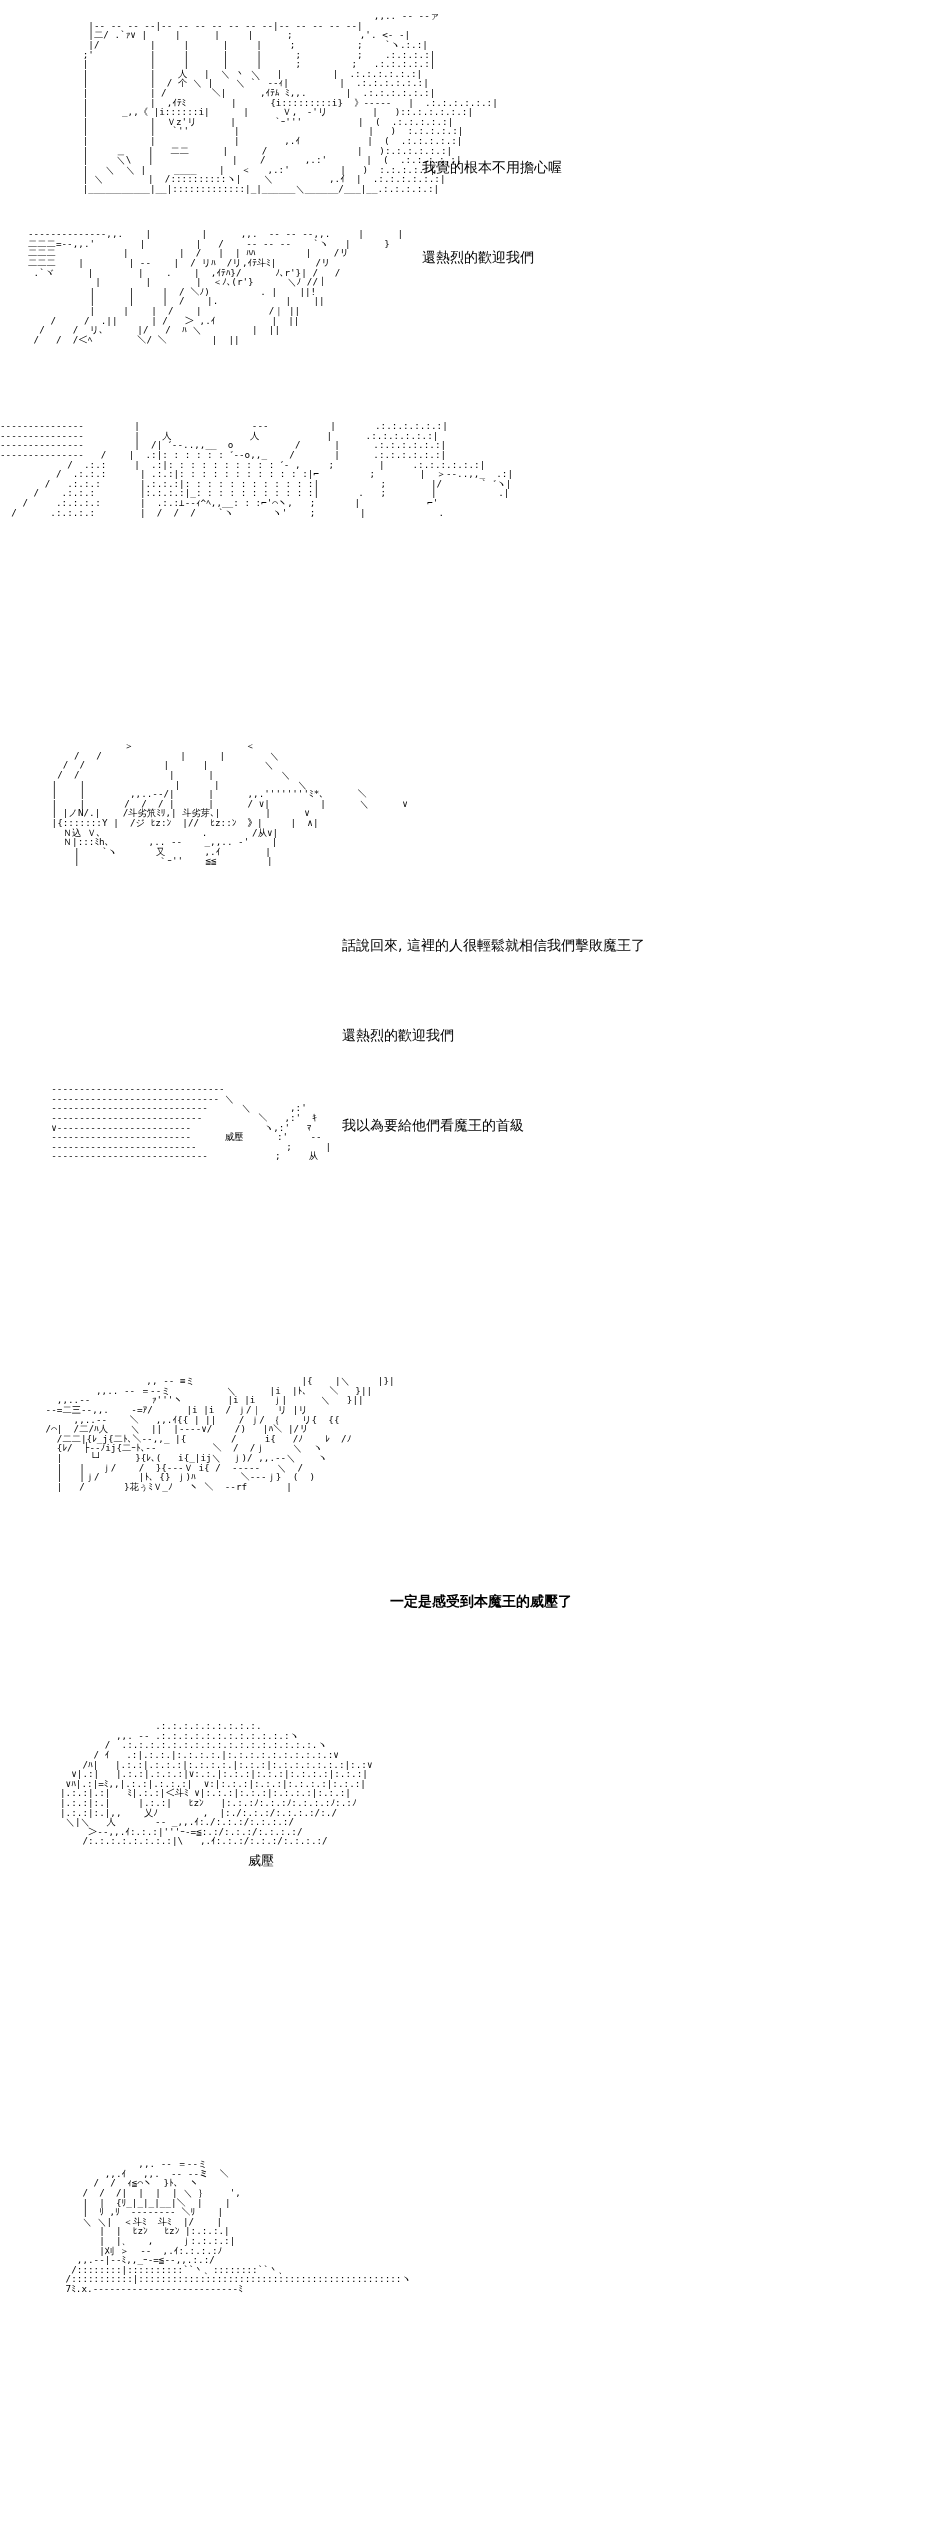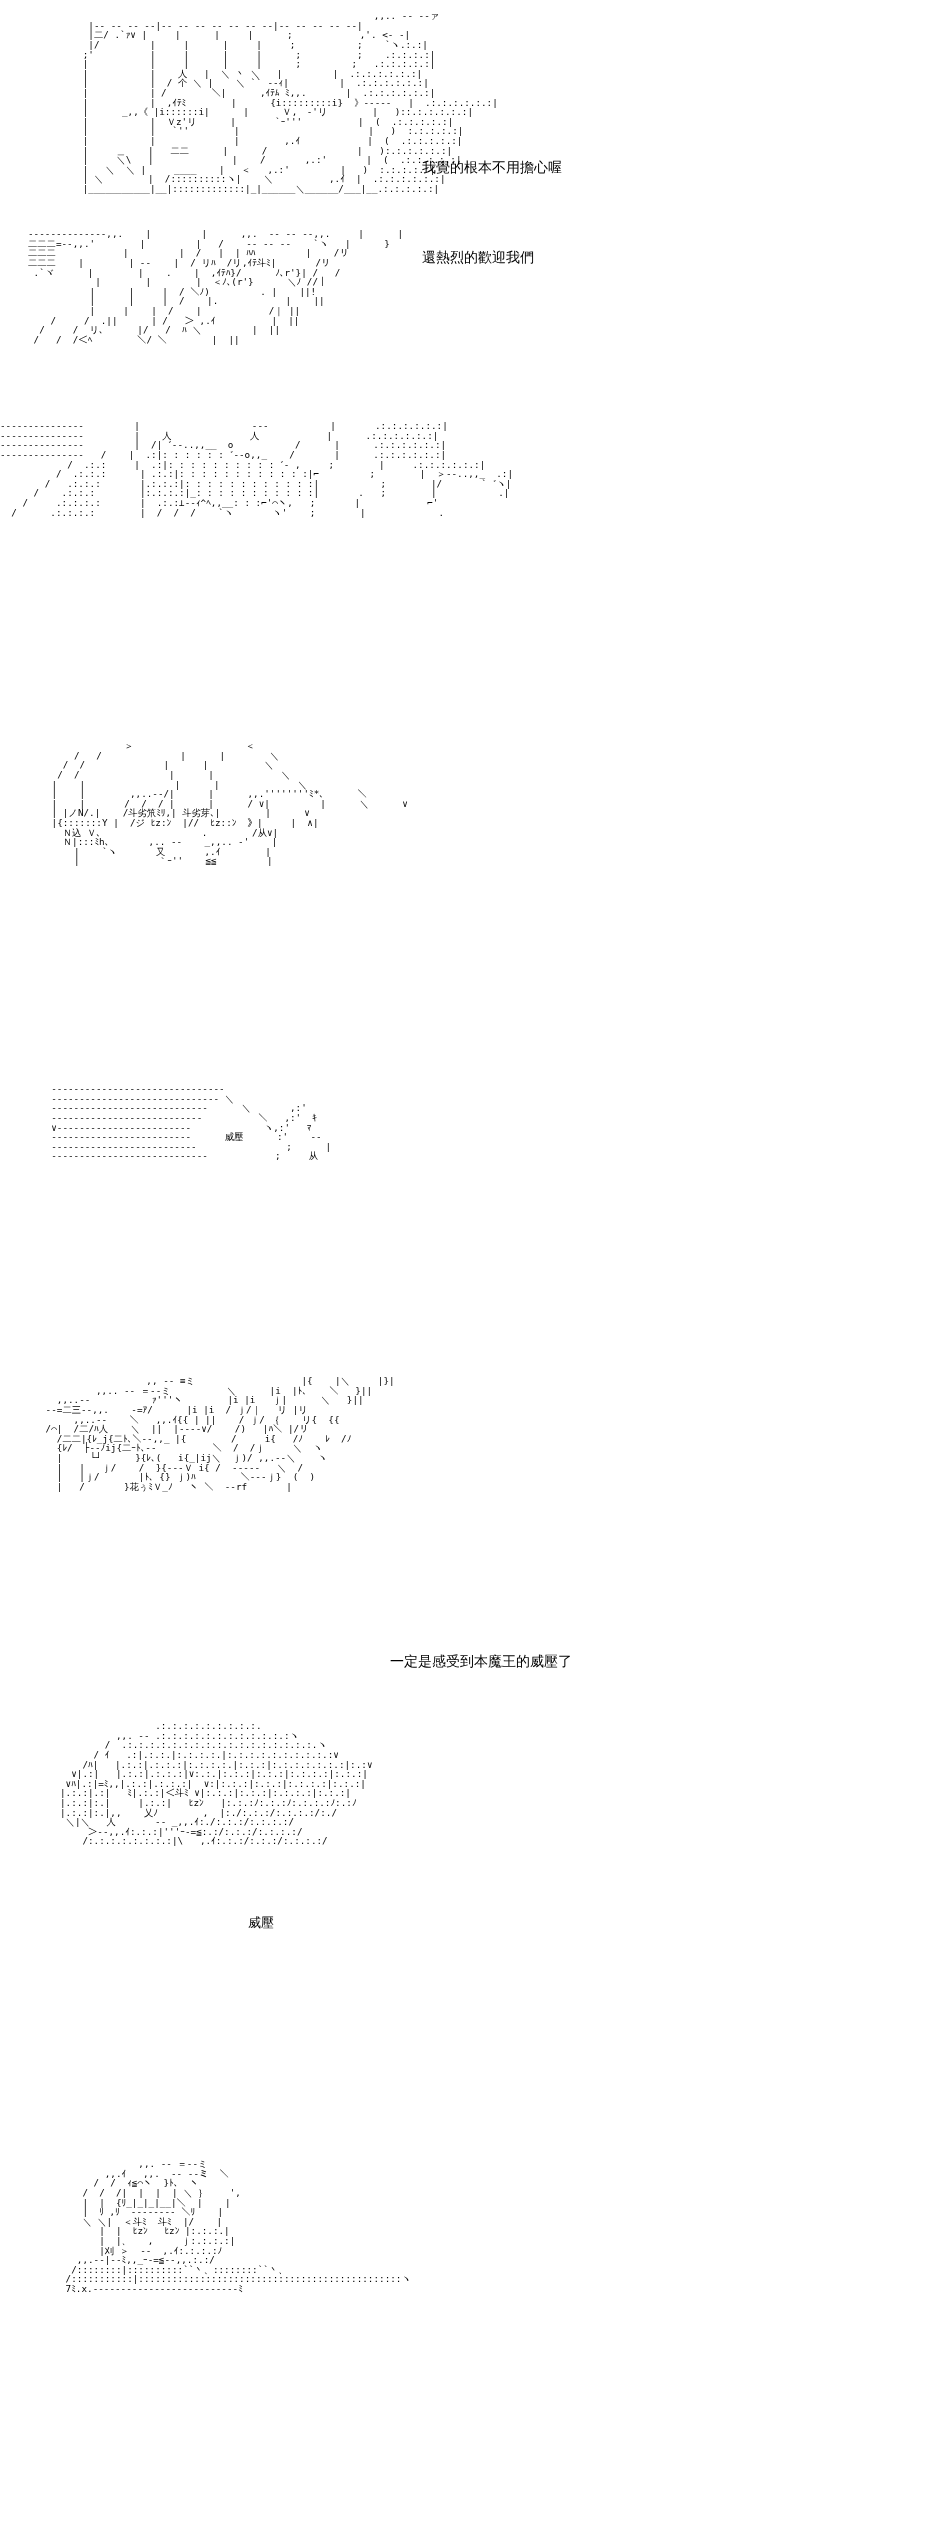--- a/index.html
+++ b/index.html
@@ -73,23 +73,23 @@
 
   #art-1 { left: 10px;  top: 2px; }
   #art-2 { left: 0px;   top: 2px; }
   #art-3 { left: 28px;  top: 2px; }
   #art-4 { left: 18px;  top: 2px; }
   #art-5 { left: 40px;  top: 2px; }
   #art-6 { left: 60px;  top: 2px; }
 
   #dlg-1 { left: 422px; top: 92px; }
   #dlg-2 { left: 342px; top: 460px; }
-  #dlg-3 { left: 390px; top: 856px; }
-
-  #lbl-iatsu { left: 248px; top: 1184px; }
+  #dlg-3 { left: 390px; top: 796px; font-weight: bold; }
+
+  #lbl-iatsu { left: 248px; top: 1122px; }
 </style>
 </head>
 <body>
 
 <div class="page">
 
   <div class="panel" id="panel-1">
     <pre class="aa-art" id="art-1">                                                                 ,,.. -- ‐‐ァ                                      
               |‐‐ ‐‐ ‐‐ ‐‐|‐‐ ‐‐ ‐‐ ‐‐ ‐‐ ‐‐ ‐‐|‐‐ ‐‐ ‐‐ ‐‐ ‐‐|
               |二/ .`ｧ∨ |     |      |     |      ;            ,'. &lt;‐ ‐|
@@ -119,20 +119,25 @@
     <pre class="aa-art" id="art-2">‐‐‐‐‐‐‐‐‐‐‐‐‐‐‐         |                    ‐‐‐           |       .:.:.:.:.:.:|
 ‐‐‐‐‐‐‐‐‐‐‐‐‐‐‐         |    人              人            |      .:.:.:.:.:.:|
 ‐‐‐‐‐‐‐‐‐‐‐‐‐‐‐         |  /|゛‐-..,,__  o           /      |      .:.:.:.:.:.:|
 ‐‐‐‐‐‐‐‐‐‐‐‐‐‐‐   /    |  .:|: : : : : :゛‐-o,,_    /       |      .:.:.:.:.:.:|
             /  .:.:     |  .:|: : : : : : : : : :゛‐ ,     ;        |     .:.:.:.:.:.:|
           /  .:.:.:      | .:.:|: : : : : : : : : : : :|⌐         ;        |  ＞‐-..,,_  .:|
         /   .:.:.:       |.:.:.:|: : : : : : : : : : : :|           ;        |/       `゛ヽ|
       /    .:.:.:        |:.:.:.:|_: : : : : : : : : : :|       .   ;        |           .|
     /     .:.:.:.:       |  .:.:⊥‐-ｨ^ﾍ,,__: : :⌐'⌒ヽ,   ;       |            ⌐'
   /      .:.:.:.:        |  /  /  /    `ヽ       ヽ'    ;        |             .</pre>
+    <div class="dialogue" id="dlg-2">
+      <span class="line">話說回來, 這裡的人很輕鬆就相信我們擊敗魔王了</span>
+      <span class="line">還熱烈的歡迎我們</span>
+      <span class="line">我以為要給他們看魔王的首級</span>
+    </div>
   </div>
 
   <div class="panel" id="panel-2">
     <pre class="aa-art" id="art-3">‐‐‐‐‐‐‐‐‐‐‐‐‐‐,,.    |         |      ,,.  ‐‐ ‐‐ ‐-,,.     |      |
 二二二=‐-,,.'        |         |   /    ‐‐ ‐‐ ‐‐    `ヽ   |      }
 二二二            |         |  /   |  | ﾊﾊ         |    /リ
 二二二    |        | ‐‐    |  / リﾊ  /リ,ｲﾃ斗ﾐ|       /リ
  .`ヾ      |        |    .    |  ,ｲﾃﾊ}/      ﾉ､r'}| /   /
             |        |        |  ＜ﾉ､(r'}      ＼ﾉ //｜
            |      |     |  / ＼ﾉ)         . |    ||!

